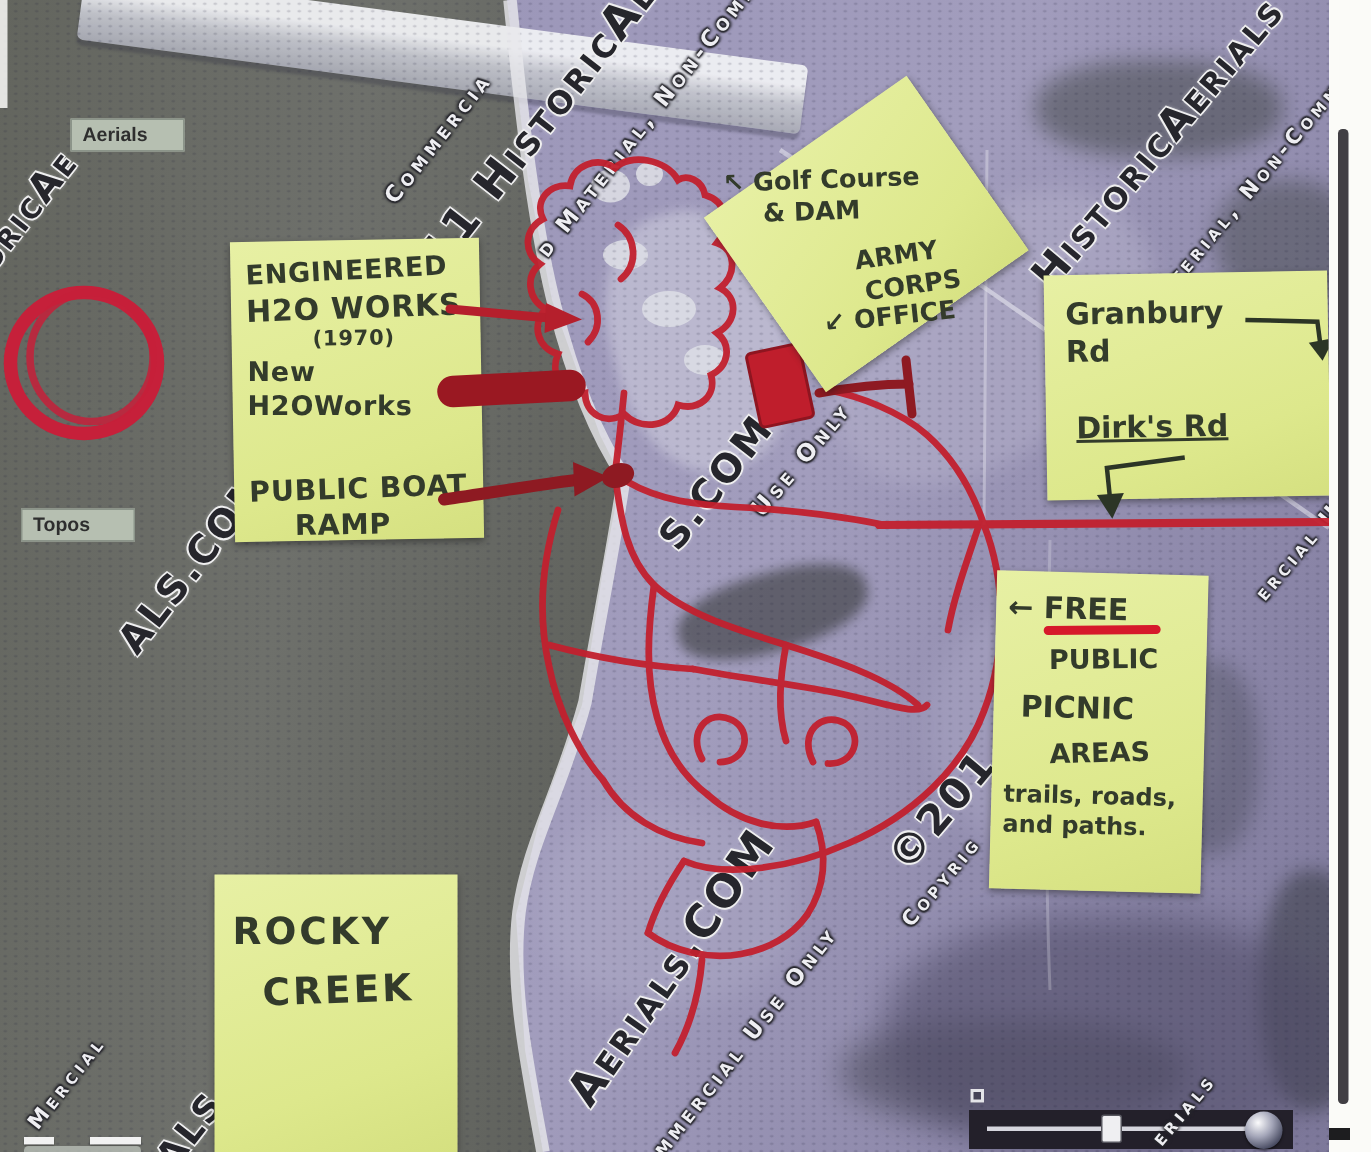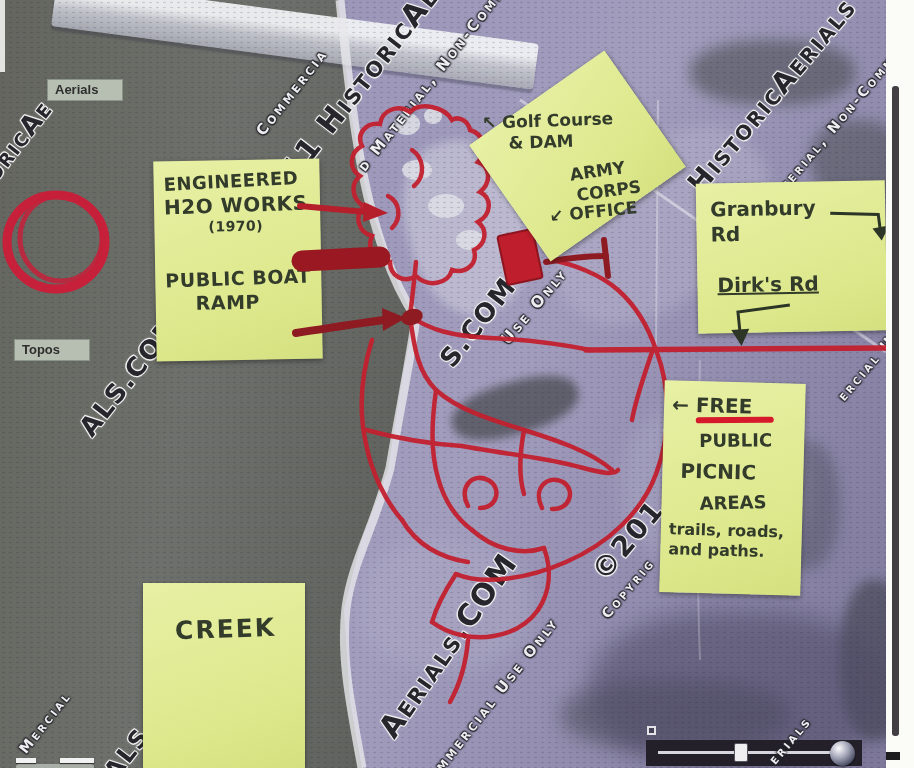--- a/index.html
+++ b/index.html
@@ -237,20 +237,21 @@
     <g fill="none" stroke="#8e1a22" stroke-linecap="round">
       <path stroke-width="6" d="M546,262 C568,258 588,256 606,256"></path>
       <path stroke-width="6" d="M604,240 L608,276"></path>
     </g>
   </svg>
 
   <div class="note" id="noteA">
     <div class="hw l1">ENGINEERED</div>
     <div class="hw l2">H2O WORKS</div>
     <div class="hw l3">(1970)</div>
+    <div class="hw l4">New H2OWorks</div>
     <div class="hw l5">PUBLIC BOAT</div>
     <div class="hw l6">RAMP</div>
   </div>
 
   <div class="note" id="noteB">
     <div class="inner">
       <div class="hw l1">↖ Golf Course</div>
       <div class="hw l2">&amp; DAM</div>
       <div class="hw l3">ARMY</div>
       <div class="hw l4">CORPS</div>
@@ -277,20 +278,21 @@
     <div class="hw l1">← FREE</div>
     <div class="free-underline"></div>
     <div class="hw l2">PUBLIC</div>
     <div class="hw l3">PICNIC</div>
     <div class="hw l4">AREAS</div>
     <div class="hw l5">trails, roads,</div>
     <div class="hw l6">and paths.</div>
   </div>
 
   <div class="note" id="noteE">
+    <div class="hw l1">ROCKY</div>
     <div class="hw l2">CREEK</div>
   </div>
 
   <svg id="svg-top" class="layer" width="914" height="768">
     <ellipse cx="56" cy="242" rx="49" ry="47" fill="none" stroke="#c6203a" stroke-width="9"></ellipse>
     <ellipse cx="61" cy="238" rx="41" ry="43" fill="none" stroke="#c6203a" stroke-width="5" opacity="0.85"></ellipse>
     <g stroke-linecap="round">
       <line x1="300" y1="206" x2="366" y2="212" stroke="#b51f2c" stroke-width="6"></line>
       <polygon points="364,202 388,213 363,222" fill="#b51f2c"></polygon>
       <line x1="302" y1="261" x2="380" y2="257" stroke="#9a1822" stroke-width="21"></line>

